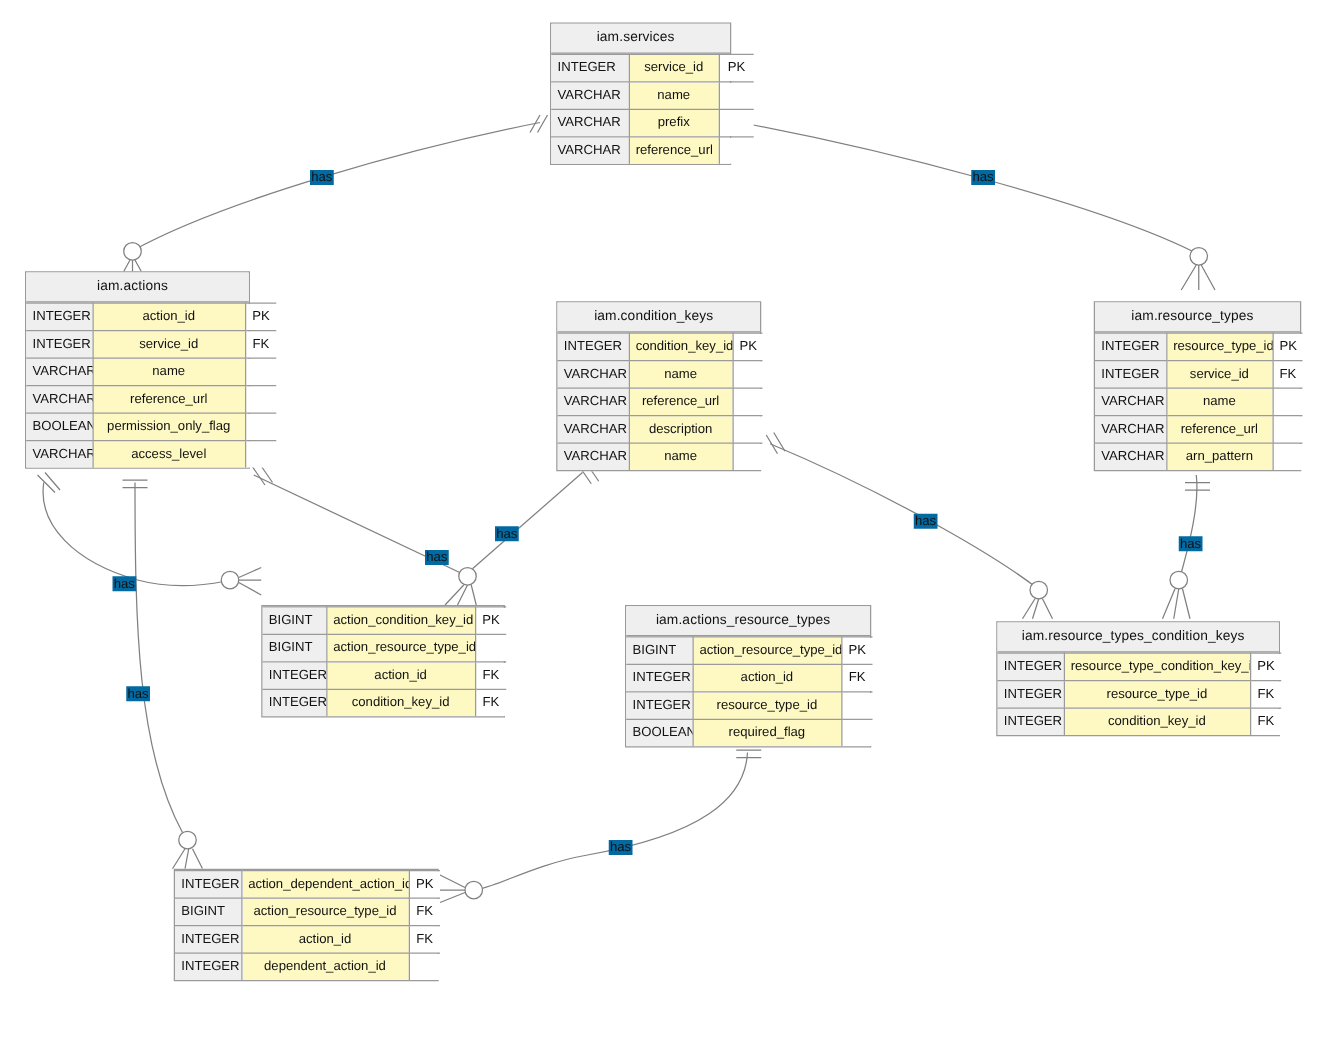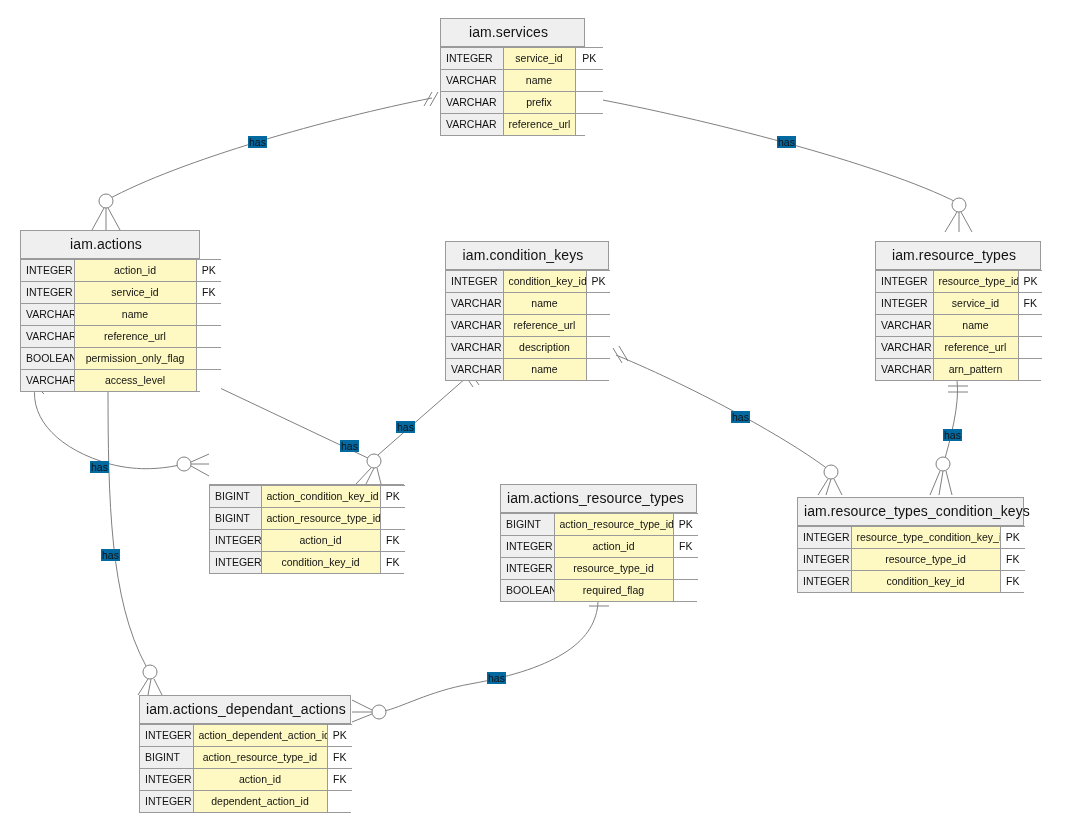--- a/index.html
+++ b/index.html
@@ -35,21 +35,21 @@
     z-index: 5;
   }
   .entity table {
     border-collapse: collapse;
     width: 100%;
     table-layout: fixed;
   }
   .ent-title {
     background: #efefef;
     text-align: center;
-    font-size: 14px;
+    font-size: 11px;
     color: #111111;
     padding: 5px 14px 6px 6px;
     border-bottom: 1px solid #9a9a9a;
     white-space: nowrap;
     letter-spacing: 0.1px;
   }
   .entity td {
     border: 1px solid #9a9a9a;
     font-size: 10.5px;
     color: #111111;
@@ -177,21 +177,21 @@
               <td class="c-key"></td>
             </tr>
             <tr>
               <td class="c-type">VARCHAR</td>
               <td class="c-name">reference_url</td>
               <td class="c-key"></td>
             </tr>
           </tbody>
         </table>
       </div>
-      <div class="entity" style="left: 20px; top: 230px; width: 180px;">
+      <div class="entity" style="left: 20px; top: 217px; width: 180px;">
         <div class="ent-title">iam.actions</div>
         <table>
           <colgroup>
             <col style="width: 53px;">
             <col style="width: 122px;">
             <col style="width: 25px;">
           </colgroup>
           <tbody>
             <tr>
               <td class="c-type">INTEGER</td>
@@ -384,21 +384,20 @@
             </tr>
             <tr>
               <td class="c-type">INTEGER</td>
               <td class="c-name">condition_key_id</td>
               <td class="c-key">FK</td>
             </tr>
           </tbody>
         </table>
       </div>
       <div class="entity" style="left: 139px; top: 695px; width: 212px;">
-        <div class="ent-title">iam.actions_dependant_actions</div>
         <table>
           <colgroup>
             <col style="width: 53px;">
             <col style="width: 134px;">
             <col style="width: 25px;">
           </colgroup>
           <tbody>
             <tr>
               <td class="c-type">INTEGER</td>
               <td class="c-name">action_dependent_action_id</td>

